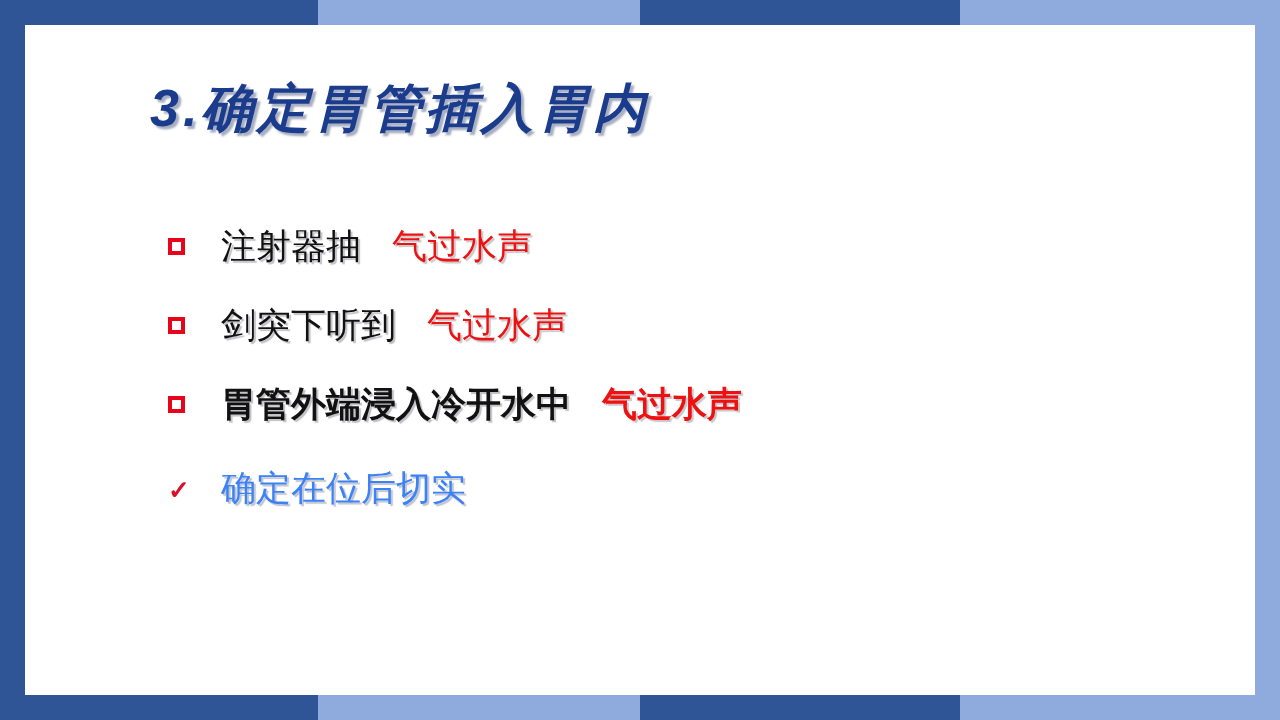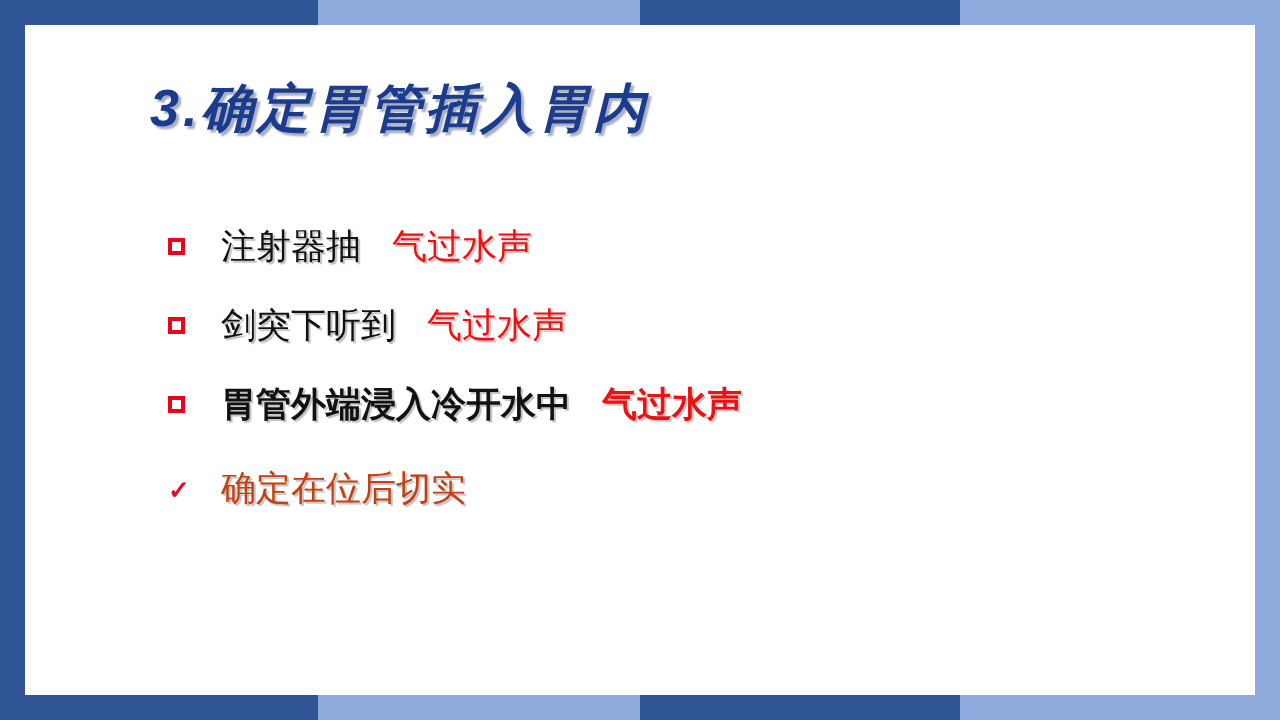--- a/index.html
+++ b/index.html
@@ -119,21 +119,21 @@
   }
   .seg-black {
     color: #111111;
     text-shadow: 2px 2px 1px rgba(140,140,150,0.55);
   }
   .seg-red {
     color: #EE1111;
     text-shadow: 2px 2px 1px rgba(150,140,145,0.5);
   }
   .seg-blue {
-    color: #c2410c;
+    color: #3b82f6;
     text-shadow: 2px 2px 1px rgba(140,145,165,0.55);
   }
   .seg-script {
     font-family: "DejaVu Serif", "Liberation Serif", serif;
     font-weight: bold;
     font-size: 35px;
     color: #0A0A0A;
     text-shadow: 2px 2px 1px rgba(140,140,150,0.6);
     letter-spacing: 2px;
   }

